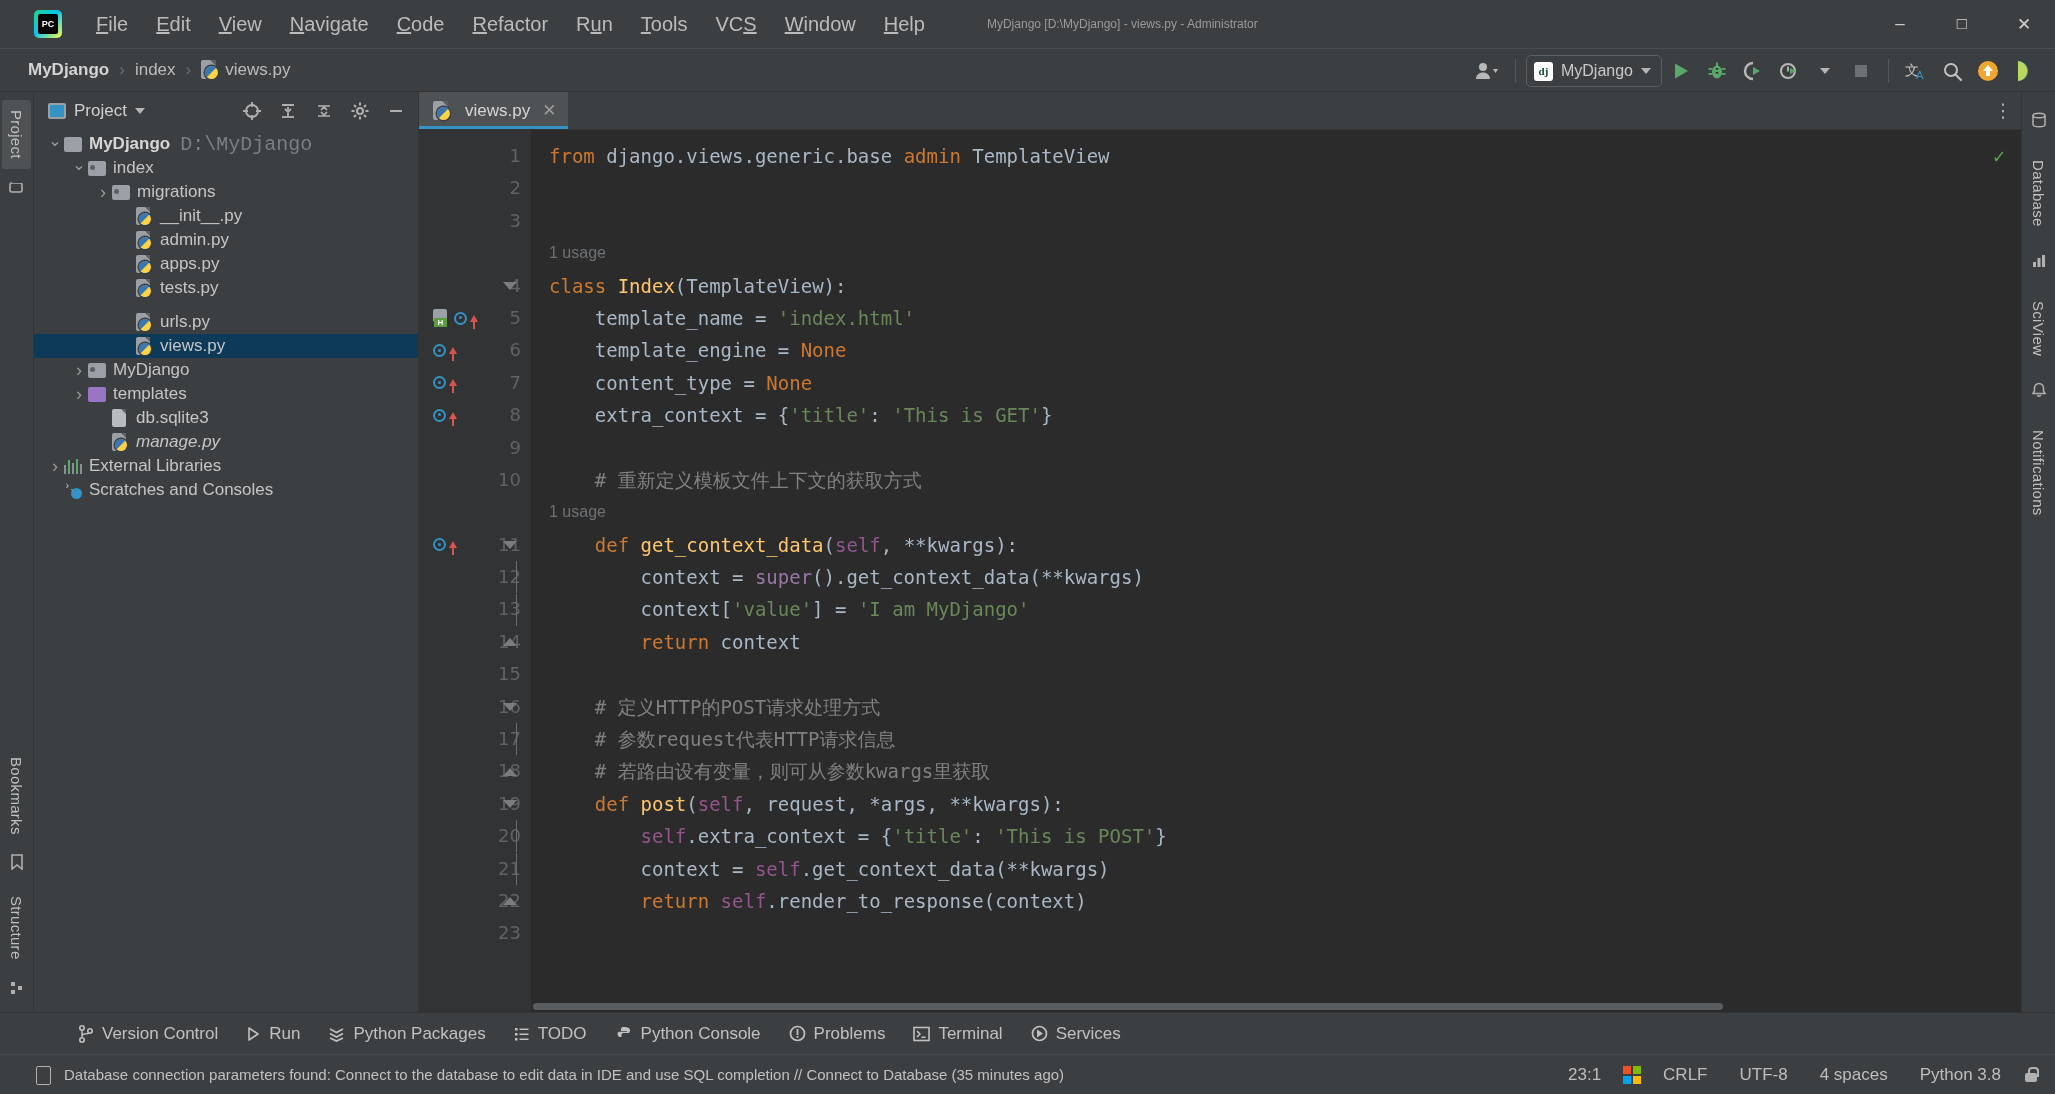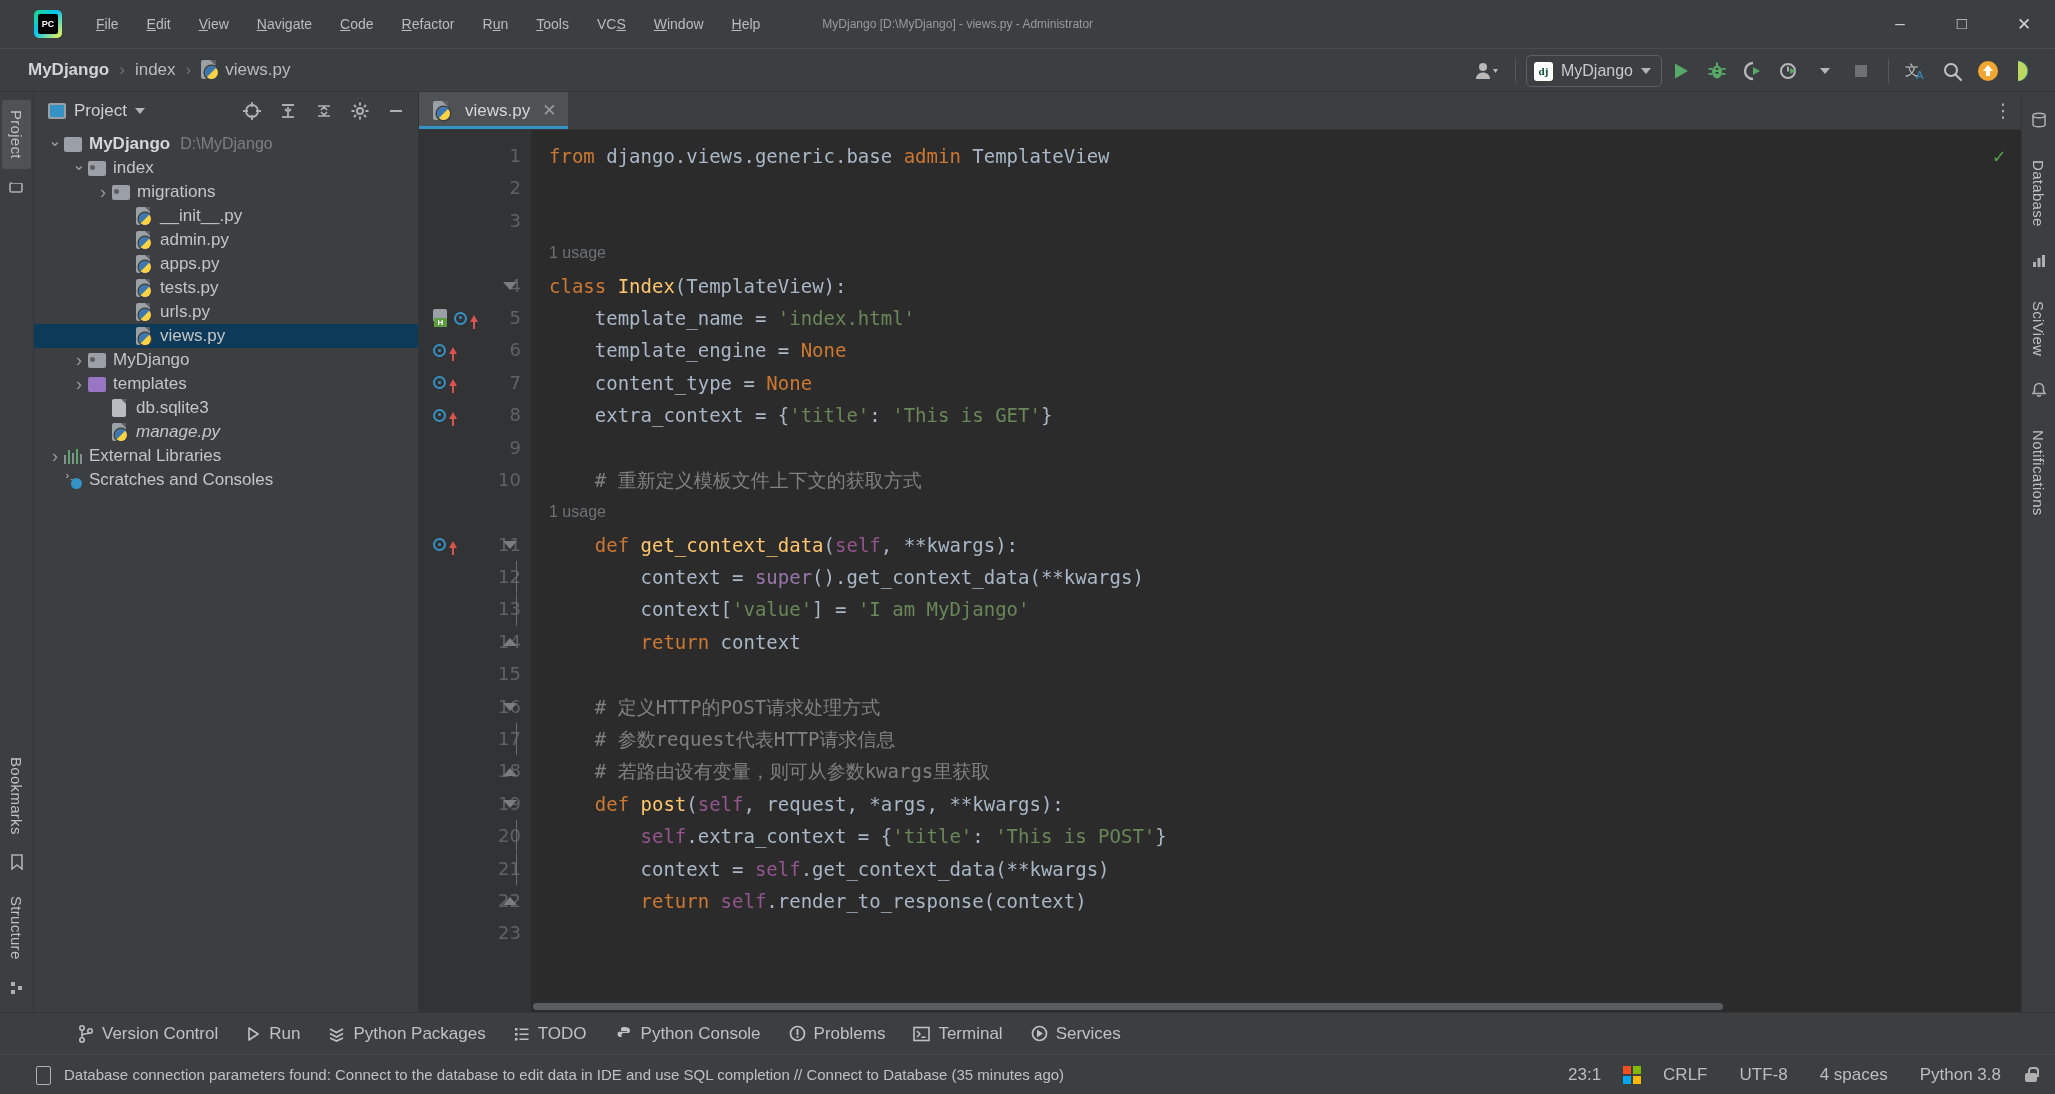--- a/index.html
+++ b/index.html
@@ -35,21 +35,21 @@
     content: "PC";
     position: absolute; left: 4px; top: 4px;
     width: 20px; height: 20px;
     background: #000; color: #fff;
     font-size: 9px; font-weight: bold;
     display: flex; align-items: center; justify-content: center;
     border-radius: 2px;
   }
   .menu { display: flex; align-items: center; gap: 0px; }
   .menu-item {
-    color: #bbbbbb; font-size: 14px;
+    color: #bbbbbb; font-size: 20px;
     padding: 5px 14px; cursor: default;
     white-space: nowrap;
   }
   .menu-item u { text-decoration: underline; }
   .win-title {
     color: #9a9a9a; font-size: 12px;
     margin-left: 48px; white-space: nowrap;
   }
   .win-ctrl {
     position: absolute; right: 0; top: 0;
@@ -219,21 +219,21 @@
     width:18px;height:18px;flex:0 0 18px;margin-right:7px;position:relative;
   }
   .scr-ico::before{
     content:"›_";position:absolute;left:0;top:-1px;color:#b9bdc0;font-size:11px;
     font-family:"Liberation Mono",monospace;
   }
   .scr-ico::after{
     content:"";position:absolute;right:0;bottom:0;width:11px;height:11px;
     border-radius:50%;background:#3592c4;
   }
-  .path-note { color:#7c7f82; margin-left:10px; font-size:16px; }
+  .path-note { color:#7c7f82; margin-left:10px; font-size:20px;font-family:Liberation Mono, monospace; }
 
   
   .editor-col { flex:1 1 auto; display:flex; flex-direction:column; min-width:0; background:#2b2b2b; }
   .tabs {
     height:38px; flex:0 0 38px; background:#3c3f41;
     display:flex; align-items:stretch; position:relative;
     border-bottom:1px solid #323436;
   }
   .tab {
     display:flex; align-items:center; gap:8px;
@@ -606,21 +606,21 @@
             <span>apps.py</span>
           </div>
           <div class="row" style="padding-left: 84px;">
             <span class="arrow "></span>
             <span class="fico">
               <span class="pg"></span>
               <span class="snake"></span>
             </span>
             <span>tests.py</span>
           </div>
-          <div class="row" style="padding-left: 84px;">
+          <div class="row" style="padding-left: 84px; margin-top: 10px;">
             <span class="arrow "></span>
             <span class="fico">
               <span class="pg"></span>
               <span class="snake"></span>
             </span>
             <span>urls.py</span>
           </div>
           <div class="row sel" style="padding-left: 84px;">
             <span class="arrow "></span>
             <span class="fico">

